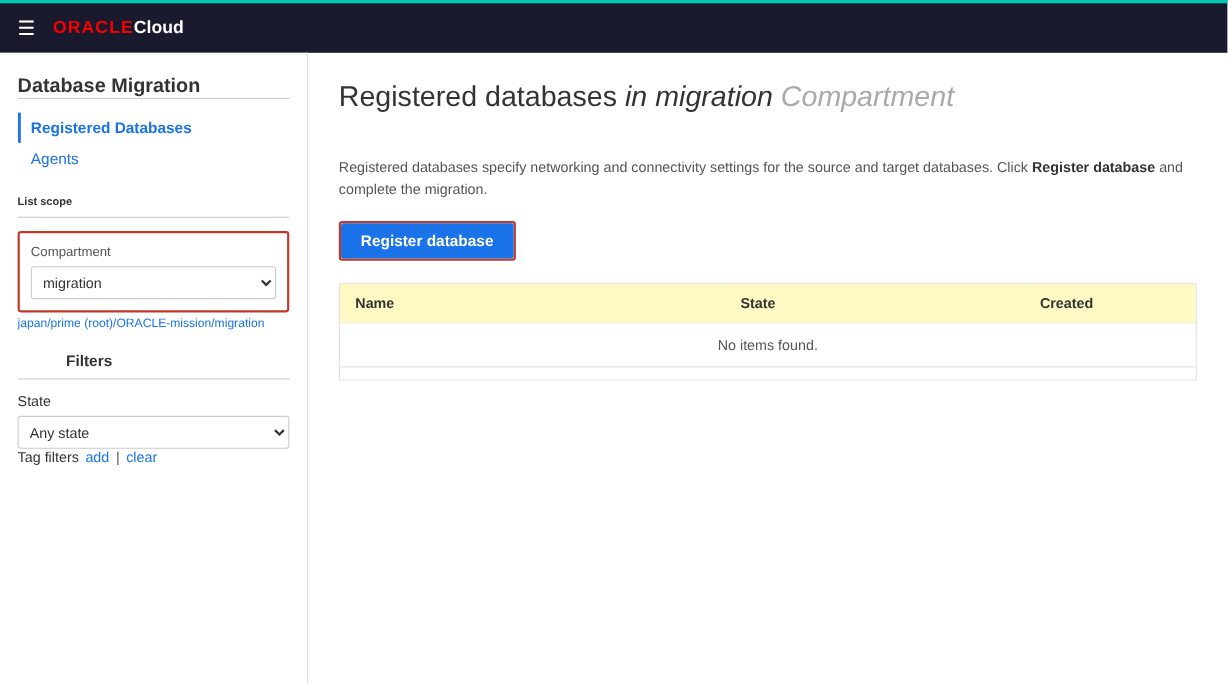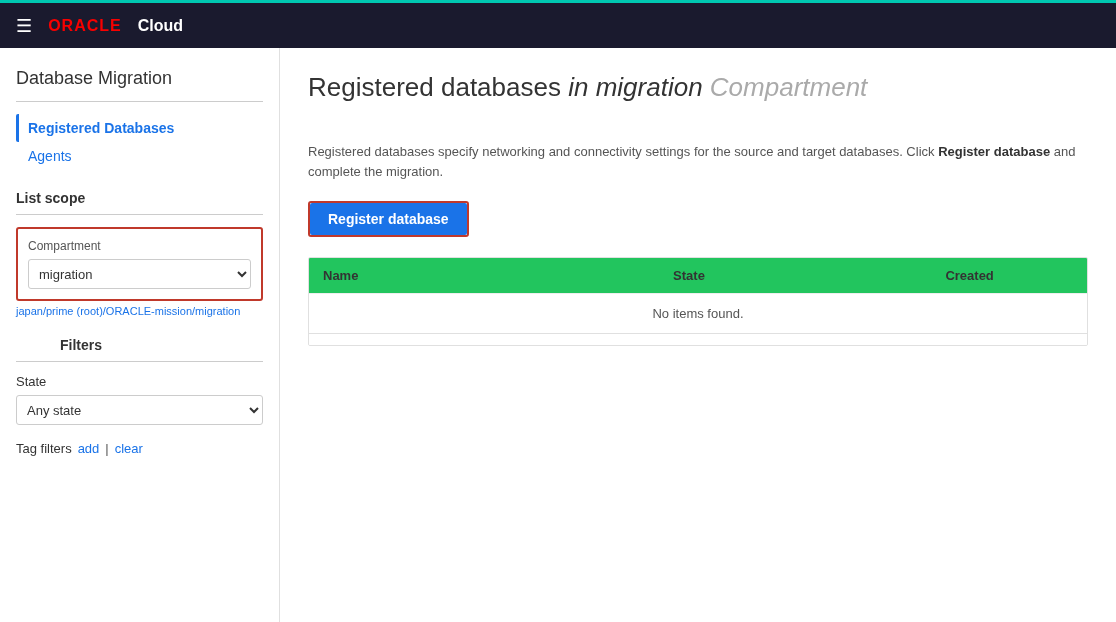--- a/index.html
+++ b/index.html
@@ -16,21 +16,21 @@
       border-top: 3px solid #00c7b1;
     }
     .navbar-menu-icon {
       color: #fff;
       font-size: 18px;
       cursor: pointer;
     }
     .navbar-brand {
       display: flex;
       align-items: center;
-      gap: 16px;
+      gap: 0;
     }
     .navbar-brand-oracle {
       color: #f80000;
       font-weight: bold;
       font-size: 16px;
       letter-spacing: 1px;
     }
     .navbar-brand-cloud {
       color: #fff;
       font-size: 16px;
@@ -61,23 +61,22 @@
     .sidebar {
       width: 280px;
       min-width: 280px;
       border-right: 1px solid #e0e0e0;
       padding: 20px 16px;
       overflow-y: auto;
       background: #fff;
     }
     .sidebar-title {
       font-size: 18px;
-      font-weight: normal;
-      color: #333;
-      margin-bottom: 12px;
+      font-weight: bold;
+      color: #333;
     }
     .sidebar-divider {
       border: none;
       border-top: 1px solid #ccc;
       margin-bottom: 12px;
     }
     .sidebar-nav-item {
       display: block;
       padding: 6px 12px;
       color: #1a73e8;
@@ -87,21 +86,21 @@
       border-radius: 2px;
     }
     .sidebar-nav-item.active {
       color: #1a73e8;
       font-weight: bold;
       border-left: 3px solid #1a73e8;
       padding-left: 9px;
     }
 
     .list-scope-title {
-      font-size: 14px;
+      font-size: 10px;
       font-weight: bold;
       color: #333;
       margin-top: 20px;
       margin-bottom: 8px;
     }
     .list-scope-divider {
       border: none;
       border-top: 1px solid #ccc;
       margin-bottom: 12px;
     }
@@ -156,21 +155,21 @@
     .filter-select {
       width: 100%;
       height: 30px;
       border: 1px solid #ccc;
       border-radius: 3px;
       font-size: 13px;
       padding: 0 6px;
       background: #fff;
       color: #333;
       appearance: auto;
-      margin-bottom: 16px;
+      margin-bottom: 0;
     }
     .tag-filters-row {
       display: flex;
       align-items: center;
       gap: 6px;
     }
     .tag-filters-label {
       font-size: 13px;
       color: #333;
     }
@@ -240,21 +239,21 @@
     .table-container {
       border: 1px solid #e0e0e0;
       border-radius: 2px;
       overflow: hidden;
     }
     .data-table {
       width: 100%;
       border-collapse: collapse;
     }
     .data-table thead tr {
-      background: #22c55e;
+      background: #fef9c3;
       border-bottom: 1px solid #ddd;
     }
     .data-table th {
       text-align: left;
       padding: 10px 14px;
       font-size: 13px;
       font-weight: bold;
       color: #333;
     }
     .data-table th:first-child { width: 45%; }

